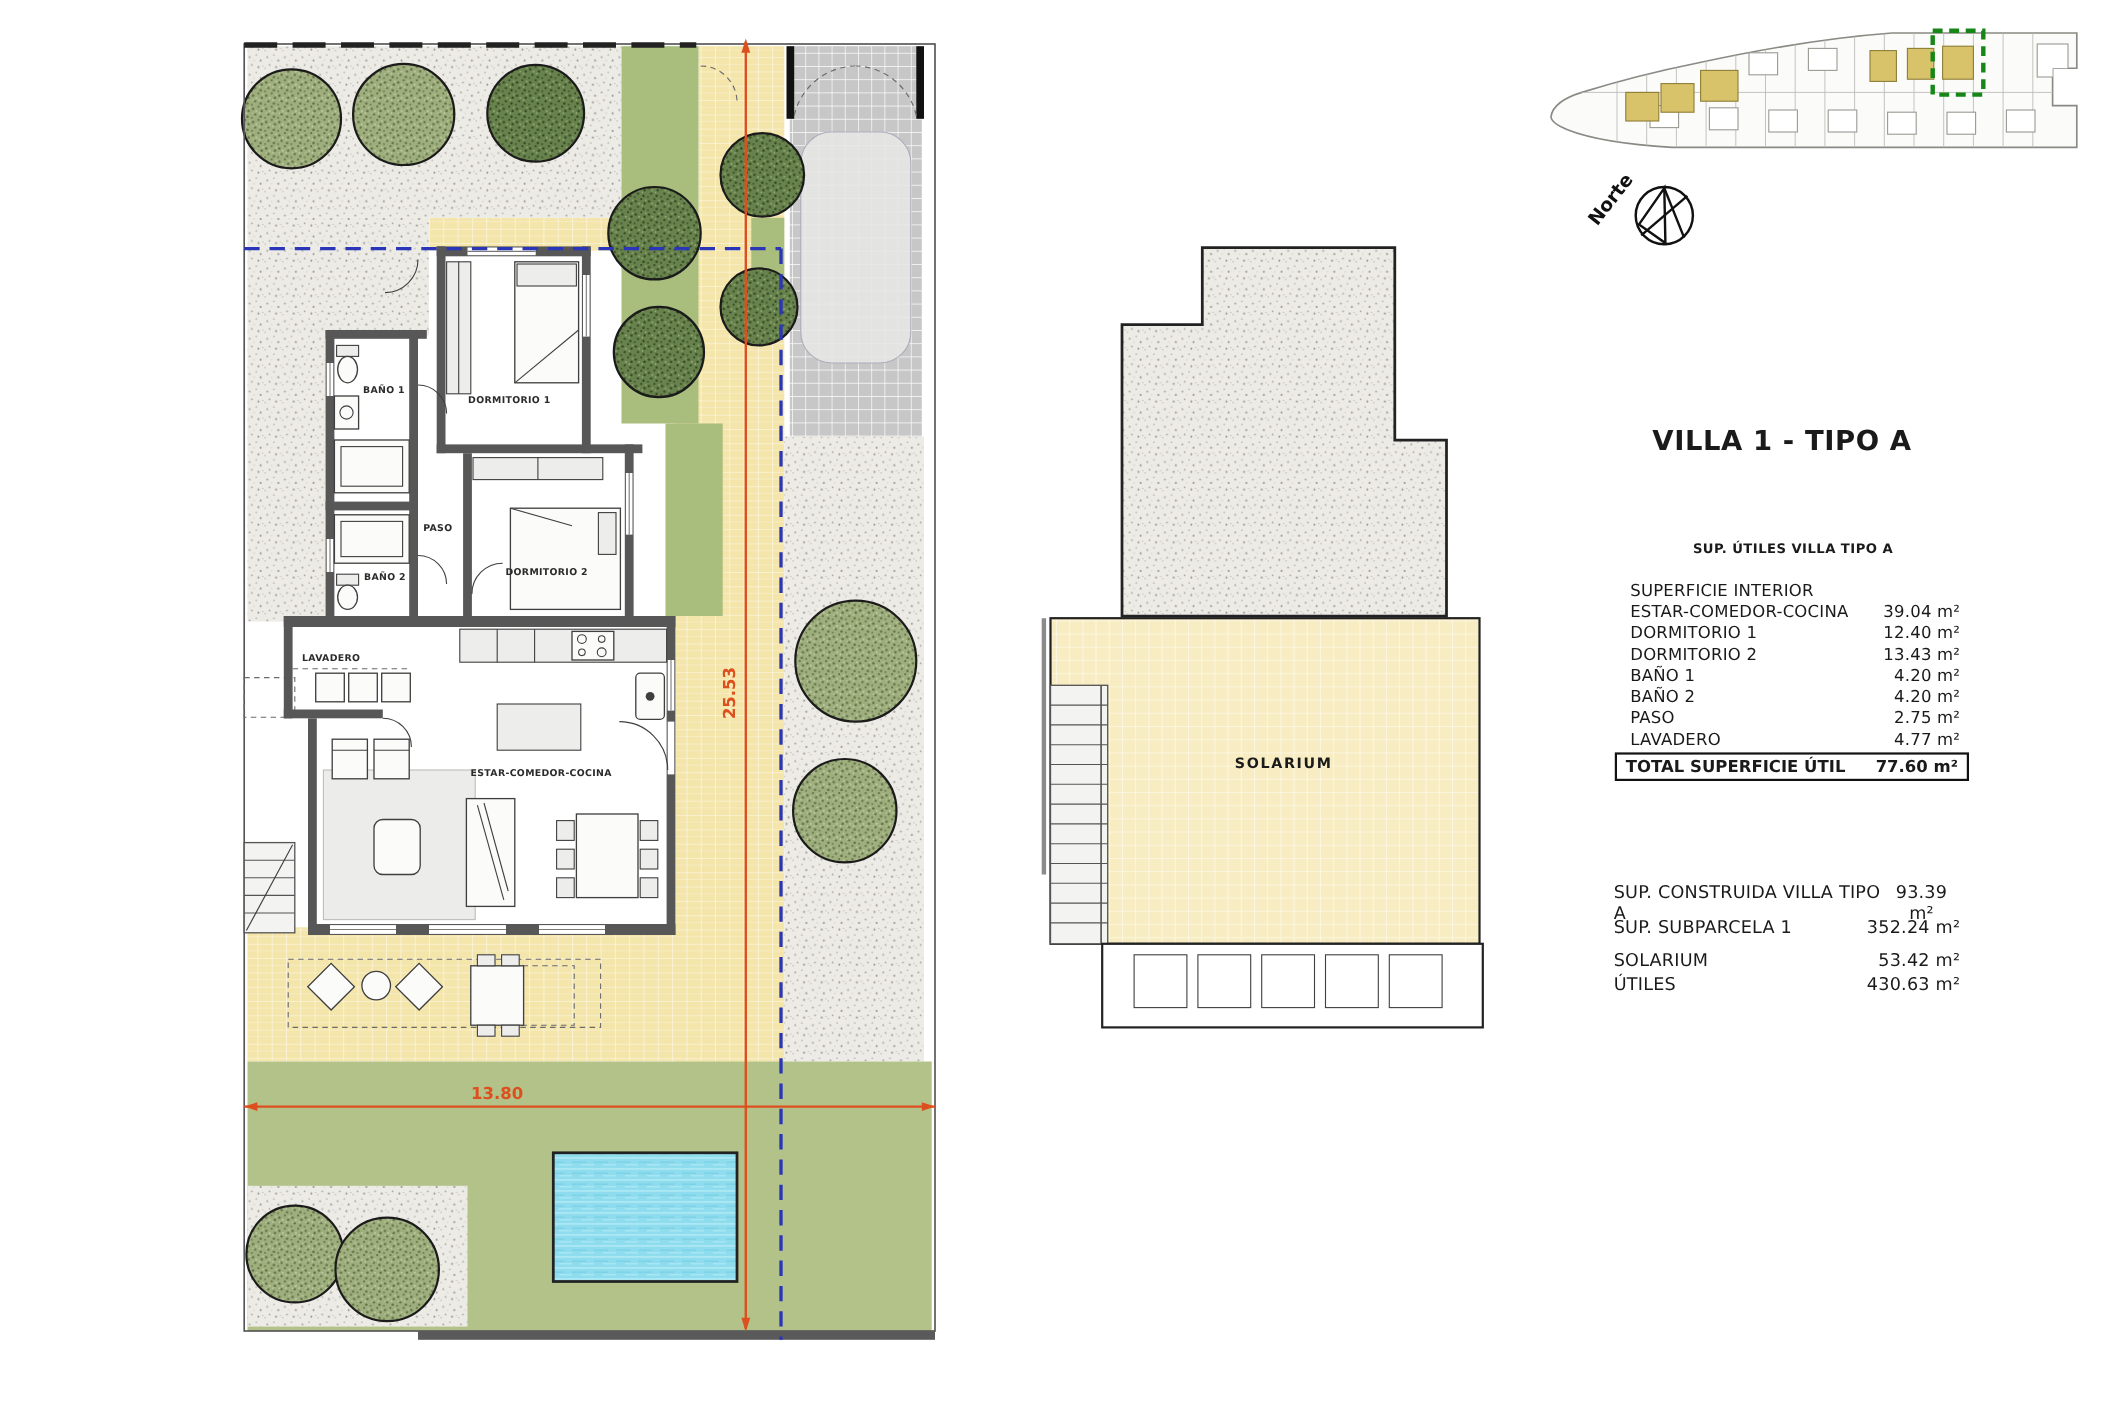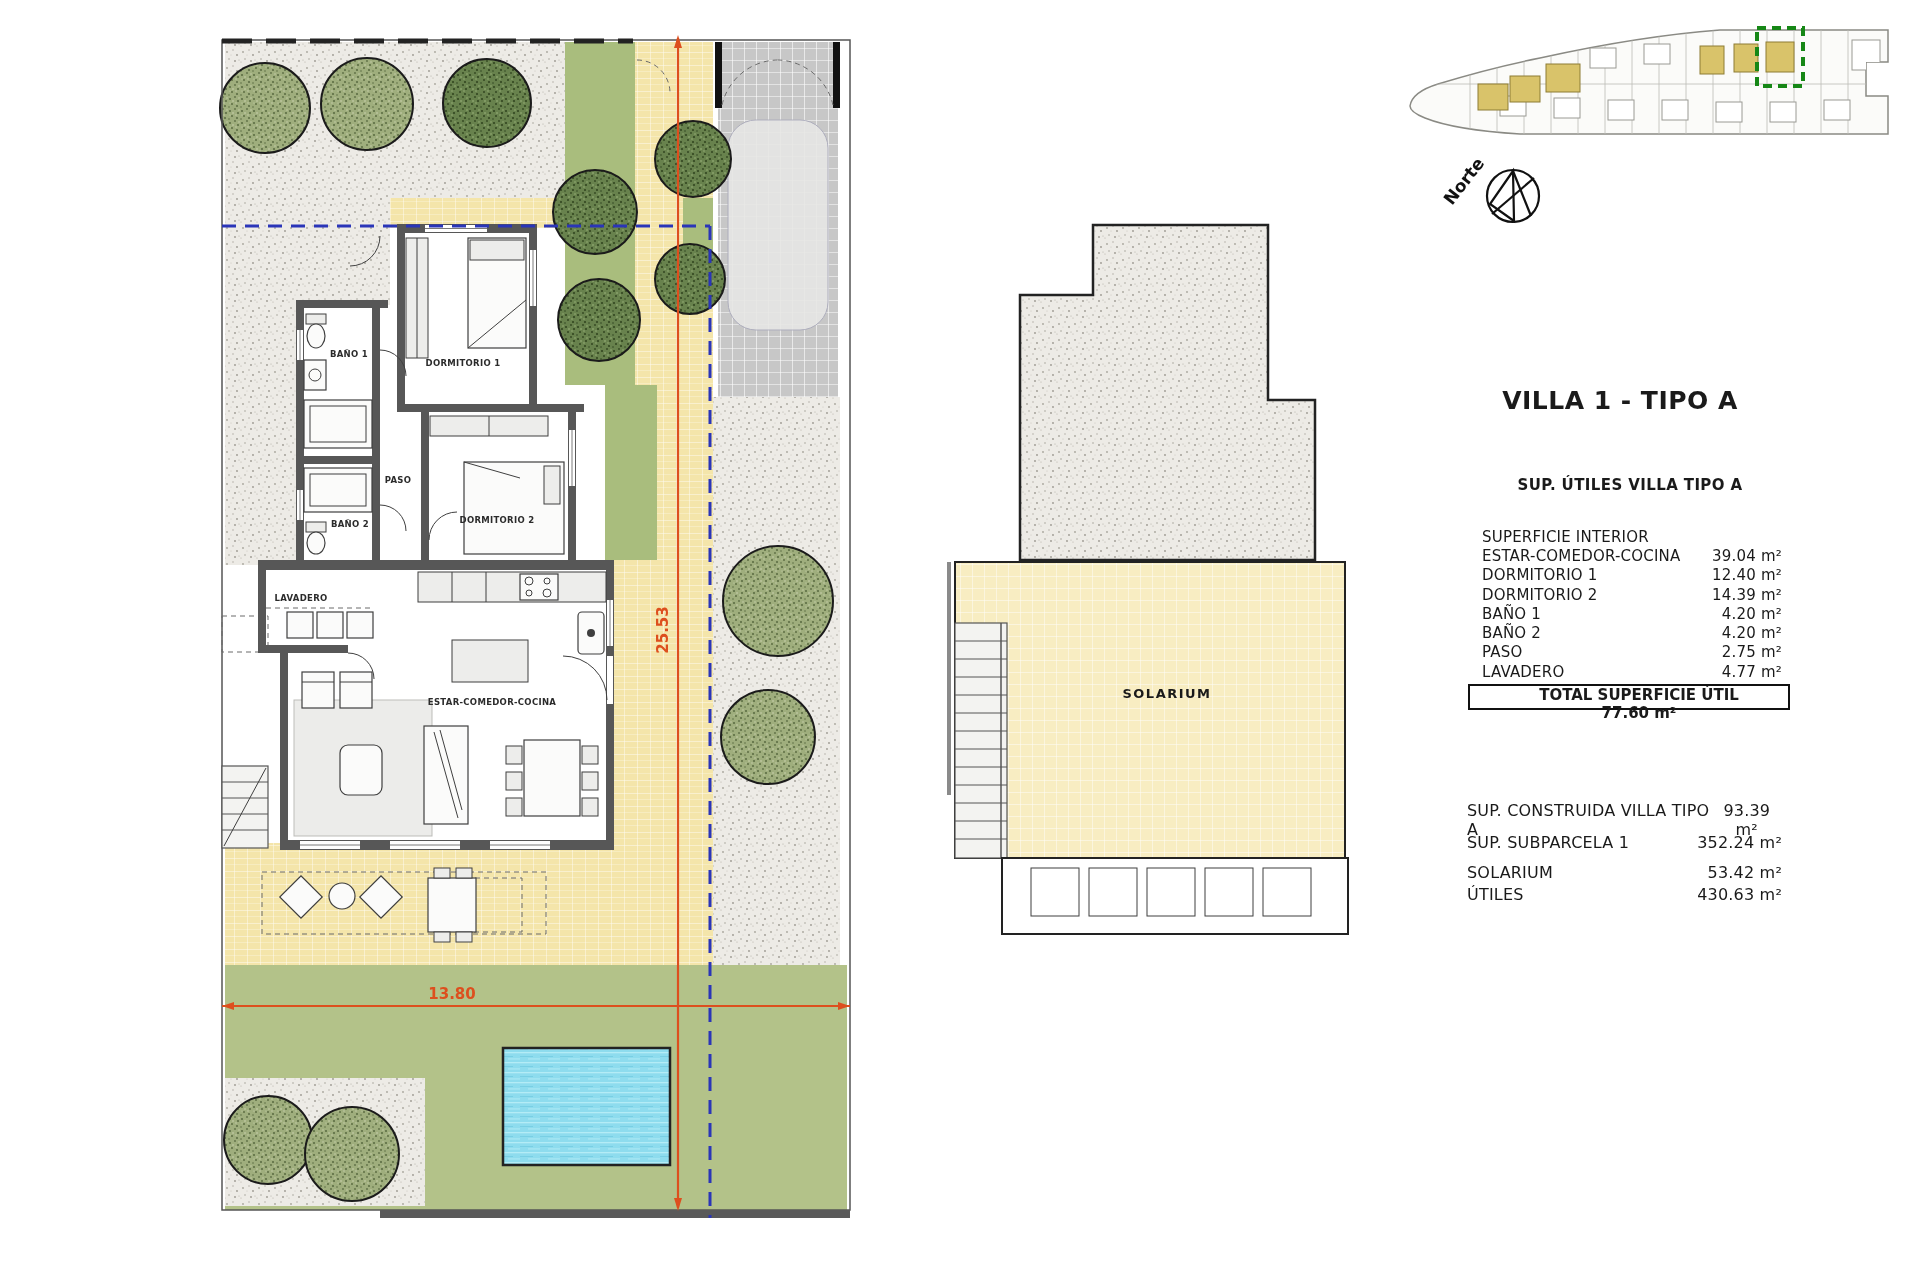--- a/index.html
+++ b/index.html
@@ -37,28 +37,28 @@
   .site-house{fill:#ffffff;stroke:#9a9a94;stroke-width:1;}
   .site-villa{fill:var(--c-site_villa_yellow,#d9c36a);stroke:#8d7d35;stroke-width:1;}
   .compass{stroke:#111;stroke-width:2.2;fill:none;}
   .norte{font:bold 17px "DejaVu Sans",sans-serif;fill:#111;}
   .roof{fill:url(#patGravel);stroke:#222;stroke-width:2.5;}
   .stair{fill:#f3f3f1;stroke:#555;stroke-width:1.2;}
   .tread{stroke:#555;stroke-width:1;}
   
   .panel-title{position:absolute;left:1480px;top:386px;width:280px;text-align:center;
     font-size:25px;font-weight:bold;letter-spacing:.5px;}
-  .tbl-header{position:absolute;left:1490px;top:476px;width:280px;text-align:center;
-    font-size:15px;font-weight:bold;letter-spacing:.4px;}
+  .tbl-header{position:absolute;left:1490px;top:492px;width:280px;text-align:center;
+    font-size:12px;font-weight:bold;letter-spacing:.4px;}
   .areas{position:absolute;left:1468px;top:527px;width:322px;font-size:15px;}
   .row{display:flex;justify-content:space-between;align-items:center;height:19.3px;
     padding:0 8px 0 14px;letter-spacing:.2px;}
   .row .val{text-align:center;}
   .total-row{border:2.5px solid #111;margin-top:3px;height:22px;display:flex;
-    justify-content:space-between;align-items:center;padding:0 8px 0 28px;font-weight:bold;flex-direction:column;}
+    justify-content:space-between;align-items:center;padding:0 8px 0 8px;font-weight:bold;}
   .summary{position:absolute;left:1455px;top:786px;width:335px;font-size:16px;margin-top:23px;}
   .summary .row{height:22px;padding:0 8px 0 12px;}
   .gap{height:8px;}
 </style>
 </head>
 <body>
 
 <div class="page">
 
 <svg width="1920" height="1280" viewBox="0 0 1920 1280">
@@ -419,21 +419,21 @@
     <div class="row">
       <span>ESTAR-COMEDOR-COCINA</span>
         <span class="val">39.04 m²</span>
     </div>
     <div class="row">
       <span>DORMITORIO 1</span>
         <span class="val">12.40 m²</span>
     </div>
     <div class="row">
       <span>DORMITORIO 2</span>
-        <span class="val">14.39 m²</span>
+        <span class="val">13.43 m²</span>
     </div>
     <div class="row">
       <span>BAÑO 1</span>
         <span class="val">4.20 m²</span>
     </div>
     <div class="row">
       <span>BAÑO 2</span>
         <span class="val">4.20 m²</span>
     </div>
     <div class="row">

